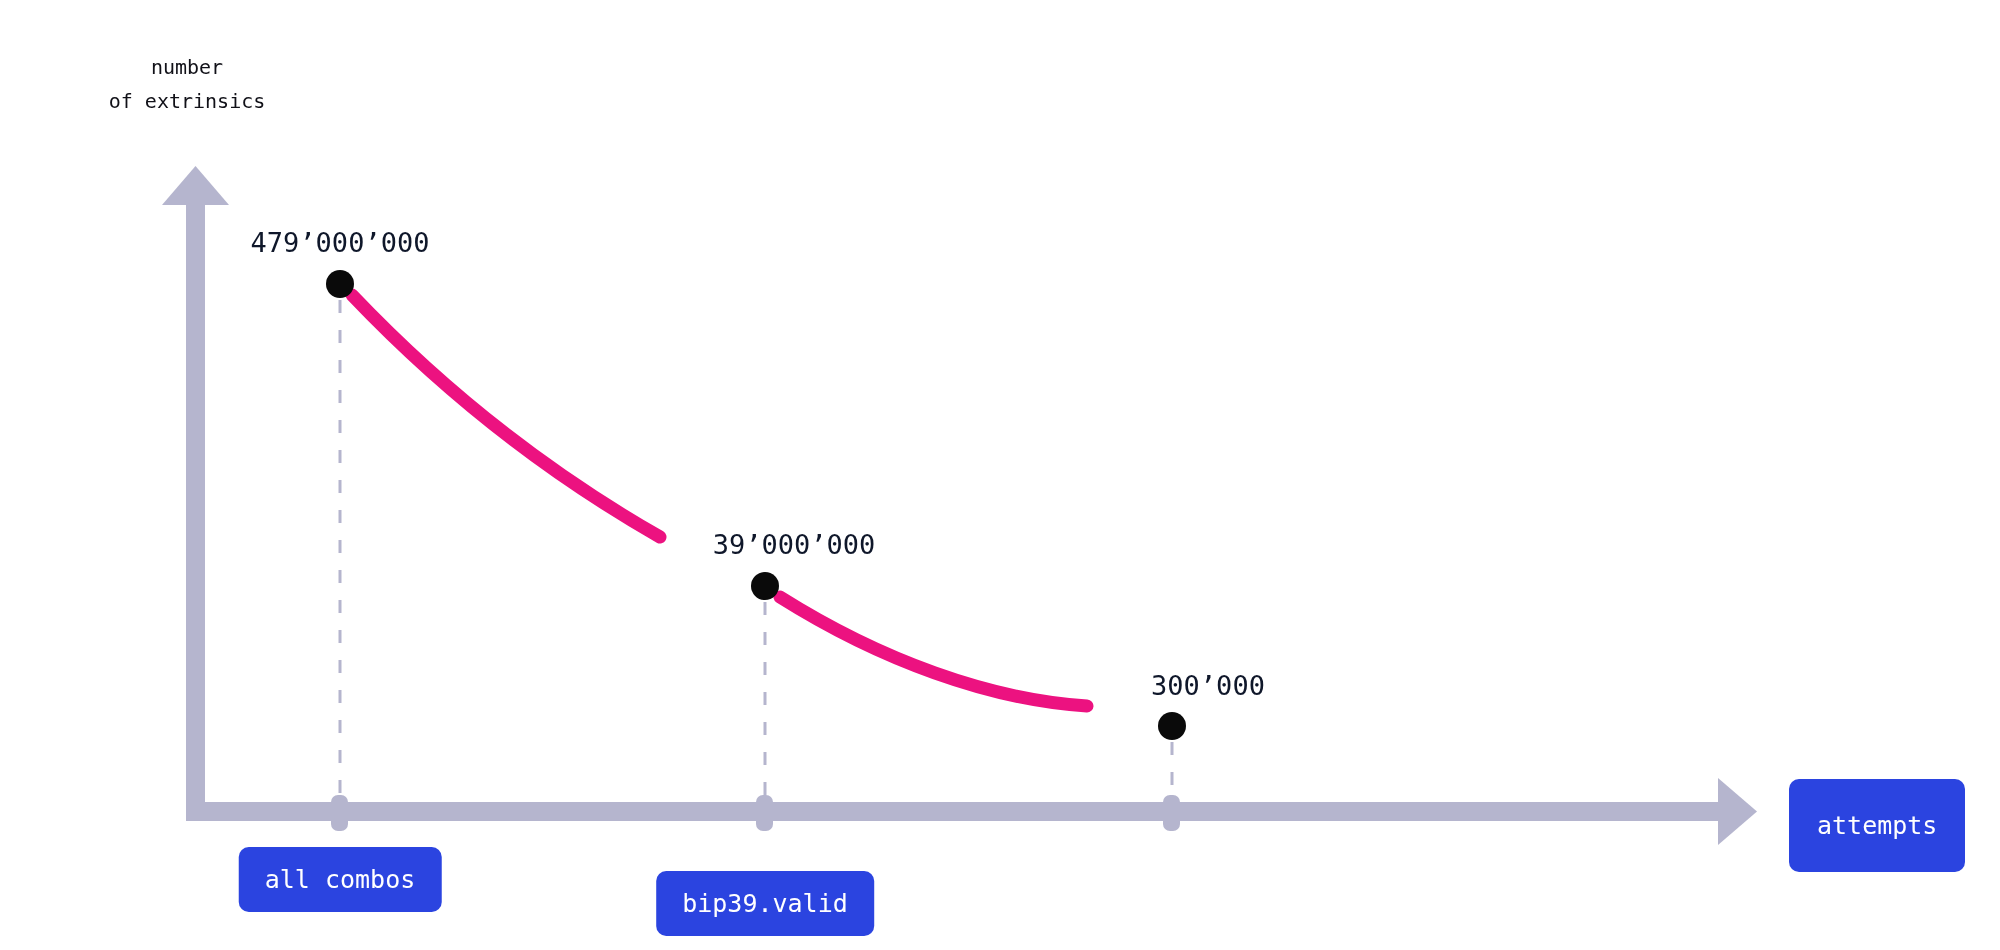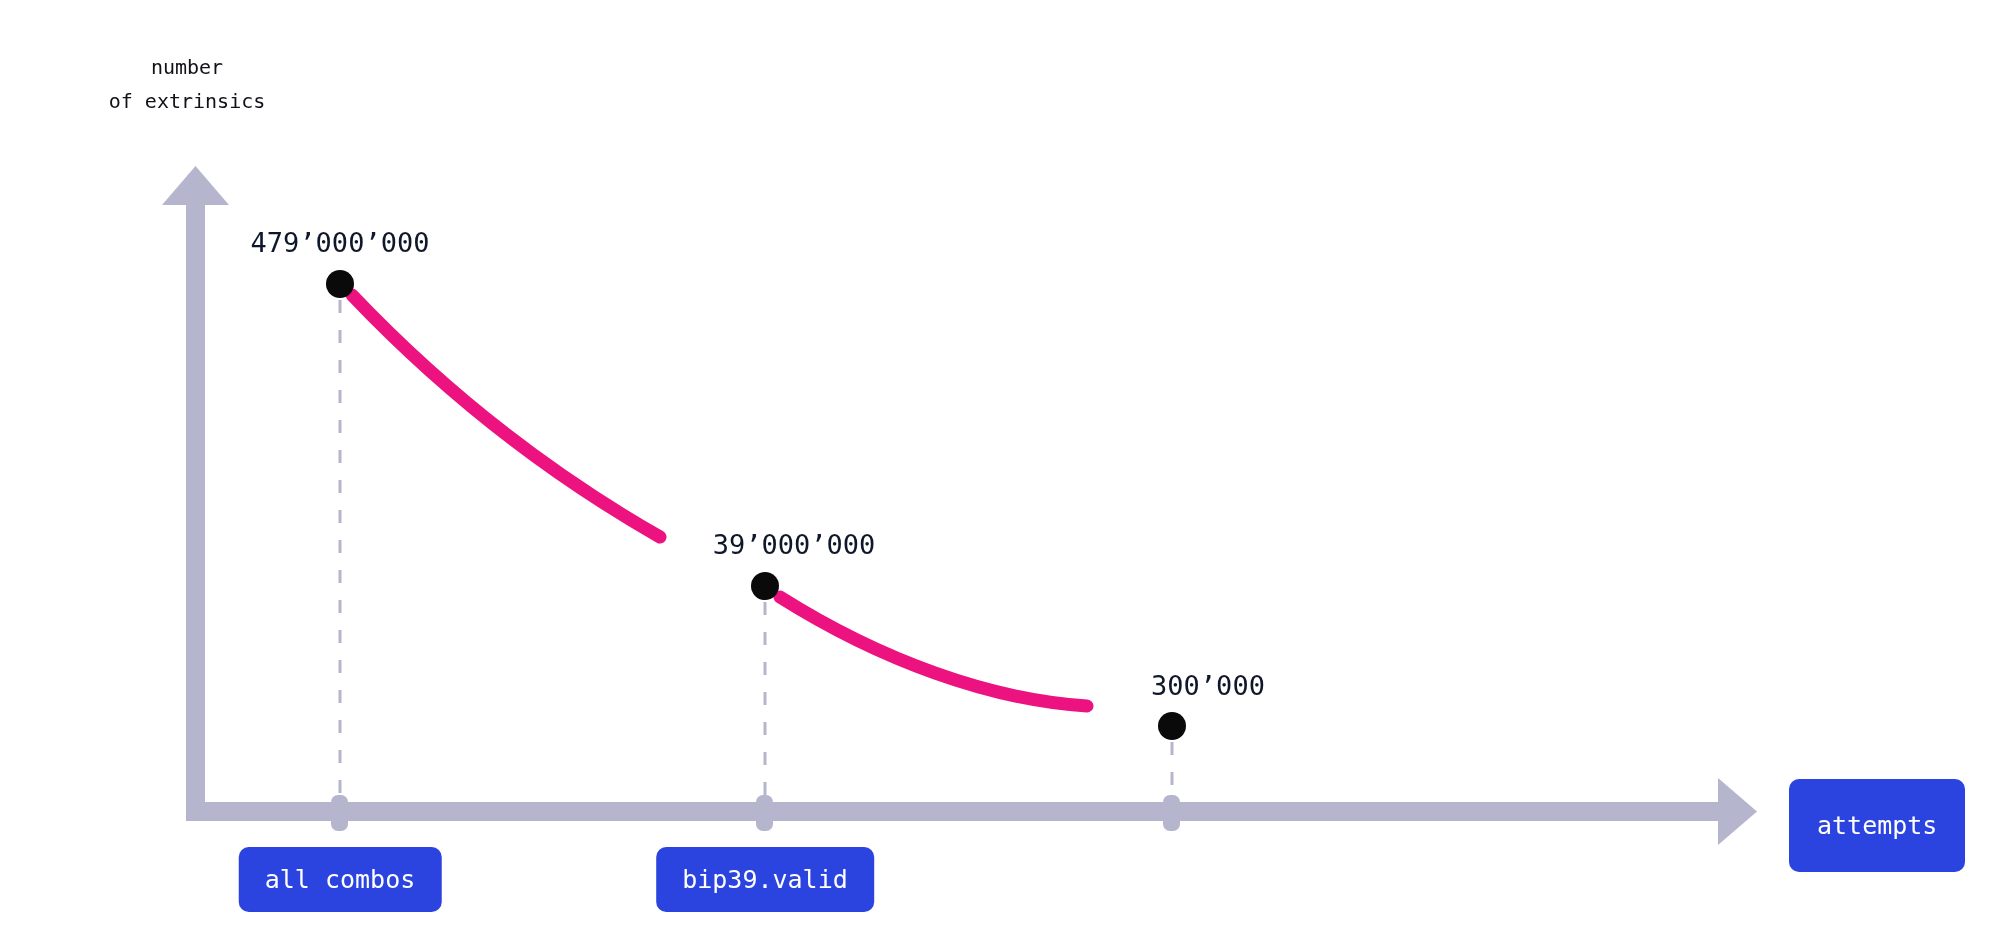--- a/index.html
+++ b/index.html
@@ -129,18 +129,18 @@
   <div class="axis-title-y"><span>number</span><br><span>of extrinsics</span></div>
 
   <div class="value-label" style="left:340px; top:228px;">479’000’000</div>
 
   <div class="value-label" style="left:794px; top:530px;text-align:right;">39’000’000</div>
 
   <div class="value-label" style="left:1172px; top:671px;margin-left:36px;">300’000</div>
 
   <div class="pill" style="left:340px; top:847px;">all combos</div>
 
-  <div class="pill" style="left:765px; top:847px;">bip39.valid</div>
+  <div class="pill" style="left:765px; top:871px;">bip39.valid</div>
 
 
   <div class="pill-axis-end" style="left:1789px; top:779px;">attempts</div>
 
 </div>
 
 </body></html>

